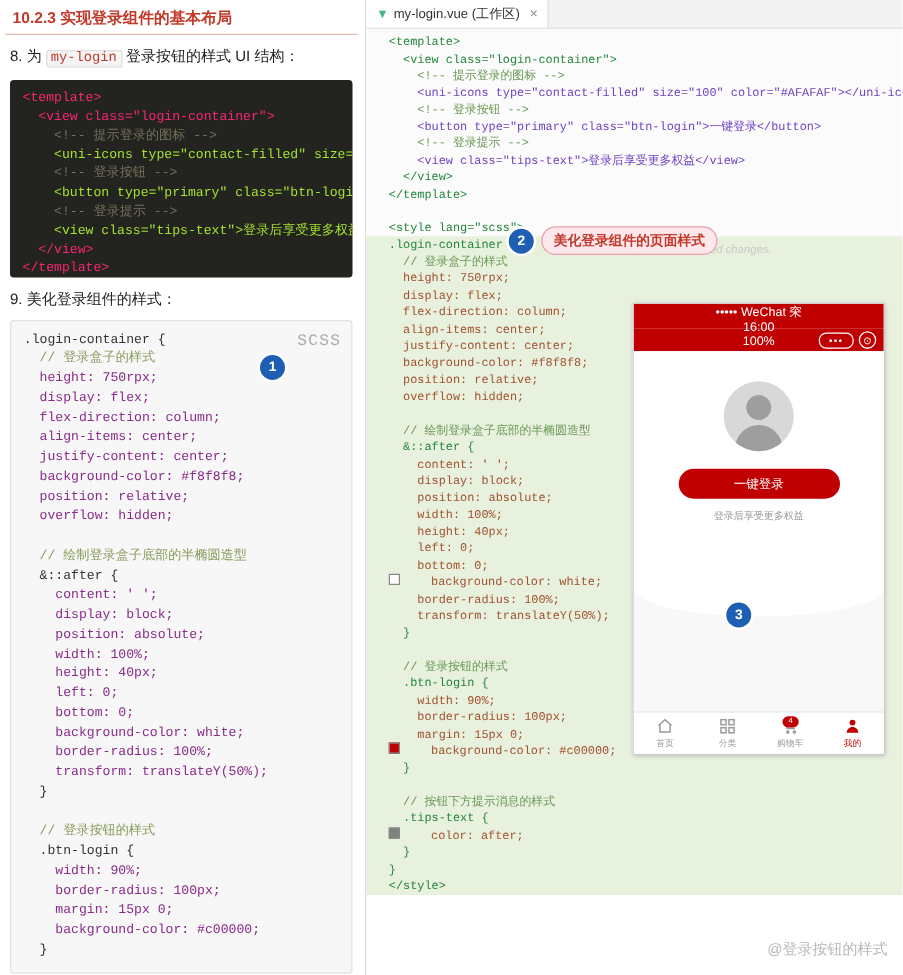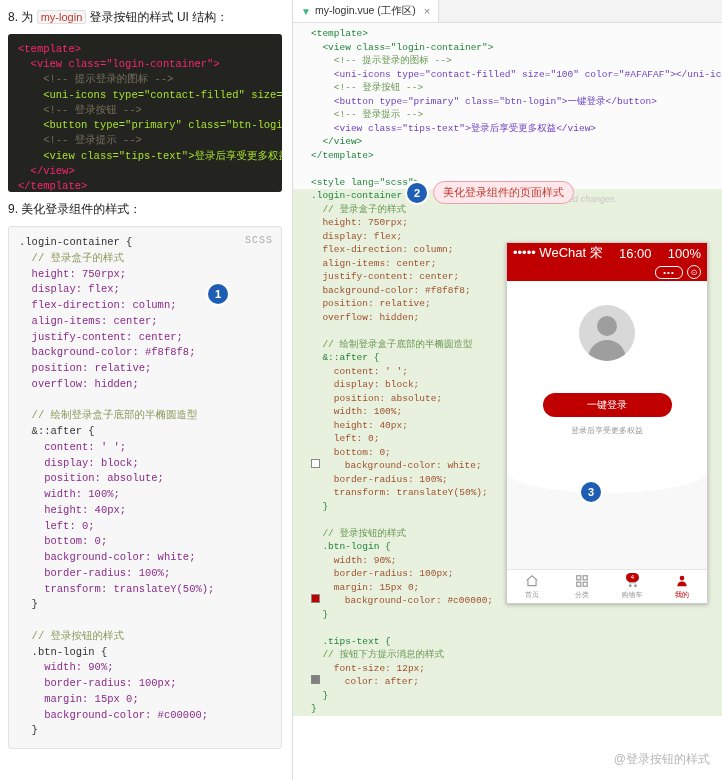--- a/index.html
+++ b/index.html
@@ -17,42 +17,42 @@
   
   .left{position:absolute;left:0;top:0;width:290px;height:780px;background:#fff;}
   .art-title{
     font-size:12.5px;font-weight:bold;color:#c0392b;
     padding:6px 6px 4px 6px;border-bottom:1px solid #e3b9b4;
     margin:0 4px;
   }
   .art-step{font-size:12px;color:#222;padding:8px 8px 4px 8px;line-height:1.5;}
   .inline-code{
     background:#f5f5f5;border:1px solid #e0e0e0;border-radius:2px;
-    padding:0 3px;font-family:Liberation Sans, sans-serif;font-size:11px;color:#c0392b;
+    padding:0 3px;font-family:Liberation Mono, monospace;font-size:11px;color:#c0392b;
   }
 
   
   .code-dark{
     margin:4px 8px 0 8px;background:#23241f;border-radius:3px;
     padding:8px 10px;font-family:"Liberation Mono", monospace;
     font-size:10.5px;line-height:1.45;color:#f8f8f2;overflow:hidden;
     height:142px;
   }
   .code-dark .ln{white-space:pre;}
 
   
   .code-light{
     position:relative;
     margin:4px 8px 8px 8px;background:#f7f7f7;border:1px solid #e2e2e2;border-radius:3px;
     padding:8px 10px;font-family:"Liberation Mono", monospace;
     font-size:10.5px;line-height:1.5;color:#333;
     height:505px;overflow:hidden;
   }
   .code-light .ln{white-space:pre;}
-  .scss-tag{position:absolute;right:8px;top:6px;color:#aaa;font-size:10px;letter-spacing:1px;}
+  .scss-tag{position:absolute;right:8px;top:6px;color:#aaa;font-size:13px;letter-spacing:1px;}
 
   
   .c-tag{color:#f92672;}
   .c-attr{color:#a6e22e;}
   .c-cmt{color:#75715e;}
   .l-cmt{color:#8a9a5b;}
   .l-sel{color:#333;}
   .l-prop{color:#8a2b8a;}
 
   
@@ -86,32 +86,32 @@
     position:absolute;width:20px;height:20px;border-radius:50%;
     background:#1e5fb3;color:#fff;font-size:11px;font-weight:bold;
     display:flex;align-items:center;justify-content:center;
     box-shadow:0 0 0 2px #fff;
   }
   .callout2{
     position:absolute;display:flex;align-items:center;gap:6px;
   }
   .callout2 .bub{
     background:#ffe8ec;border:1px solid #e8a0ae;border-radius:12px;
-    color:#c0392b;font-size:11px;padding:3px 9px;white-space:nowrap;
+    color:#c0392b;font-size:11px;padding:3px 9px;white-space:nowrap;font-weight:bold;
   }
 
   
   .phone{
     position:absolute;left:213px;top:219px;width:200px;height:360px;
     background:#fff;border:1px solid #ccc;box-shadow:0 1px 4px rgba(0,0,0,.25);
     overflow:hidden;
   }
   .ph-status{
     height:20px;background:#c00000;color:#fff;display:flex;align-items:center;
-    justify-content:space-between;padding:0 6px;font-size:13px;
+    justify-content:space-between;padding:0 6px;font-size:10px;flex-direction:column;
   }
   .ph-nav{
     height:18px;background:#c00000;display:flex;align-items:center;justify-content:flex-end;
     padding:0 6px;gap:4px;
   }
   .pill{
     width:26px;height:11px;border:1px solid #fff;border-radius:6px;color:#fff;
     font-size:8px;display:flex;align-items:center;justify-content:center;letter-spacing:1px;
   }
   .circbtn{width:12px;height:12px;border:1px solid #fff;border-radius:50%;color:#fff;font-size:8px;
@@ -122,21 +122,21 @@
   .ph-card{
     position:relative;height:188px;background:#fff;border-radius:0 0 50% 50%/0 0 22px 22px;
     display:flex;flex-direction:column;align-items:center;padding-top:24px;
   }
   .avatar{
     width:56px;height:56px;border-radius:50%;background:#d8d8d8;position:relative;overflow:hidden;
   }
   .avatar:before{content:"";position:absolute;left:18px;top:11px;width:20px;height:20px;border-radius:50%;background:#9e9e9e;}
   .avatar:after{content:"";position:absolute;left:9px;top:35px;width:38px;height:24px;border-radius:19px 19px 0 0;background:#9e9e9e;}
   .btn-login{
-    margin-top:32px;width:129px;height:24px;border-radius:12px;background:#c00000;
+    margin-top:14px;width:129px;height:24px;border-radius:12px;background:#c00000;
     color:#fff;font-size:10px;display:flex;align-items:center;justify-content:center;
   }
   .tips{margin-top:8px;font-size:8px;color:#999;text-align:right;}
   .ph-tabbar{
     height:34px;background:#fff;border-top:1px solid #e5e5e5;display:flex;align-items:center;
   }
   .tabitem{flex:1;display:flex;flex-direction:column;align-items:center;justify-content:center;gap:2px;position:relative;}
   .tabitem .tl{font-size:7px;color:#999;}
   .tabitem.active .tl{color:#c00000;}
   .ticon{width:14px;height:14px;display:block;}
@@ -147,20 +147,21 @@
 
   .watermark{position:absolute;right:12px;bottom:12px;color:#b8b8b8;font-size:12px;}
 </style>
 </head>
 <body>
 
 <div class="page">
 
   <div class="left">
 
+    <div class="art-title">10.2.3 实现登录组件的基本布局</div>
 
     <div class="art-step">
       <span>8. 为 </span><span class="inline-code">my-login</span><span> 登录按钮的样式 UI 结构：</span>
     </div>
 
     <div class="code-dark">
       <div class="ln"><span class="c-tag">&lt;template&gt;</span></div>
       <div class="ln"><span class="c-tag">  &lt;view class="login-container"&gt;</span></div>
       <div class="ln"><span class="c-cmt">    &lt;!-- 提示登录的图标 --&gt;</span></div>
       <div class="ln"><span class="c-attr">    &lt;uni-icons type="contact-filled" size="100" color</span></div>
@@ -269,26 +270,26 @@
         <div class="edline"><span class="gut"></span><span class="e-sel">  }</span></div>
         <div class="edline"><span class="gut"></span><span></span>&nbsp;</div>
         <div class="edline"><span class="gut"></span><span class="e-cmt">  // 登录按钮的样式</span></div>
         <div class="edline"><span class="gut"></span><span class="e-sel">  .btn-login {</span></div>
         <div class="edline"><span class="gut"></span><span class="e-prop">    width: 90%;</span></div>
         <div class="edline"><span class="gut"></span><span class="e-prop">    border-radius: 100px;</span></div>
         <div class="edline"><span class="gut"></span><span class="e-prop">    margin: 15px 0;</span></div>
         <div class="edline"><span class="gut"></span><span class="swatch" style="background:#c00000"></span><span class="e-prop">    background-color: #c00000;</span></div>
         <div class="edline"><span class="gut"></span><span class="e-sel">  }</span></div>
         <div class="edline"><span class="gut"></span><span></span>&nbsp;</div>
+        <div class="edline"><span class="gut"></span><span class="e-cmt">  // 按钮下方提示消息的样式</span></div>
         <div class="edline"><span class="gut"></span><span class="e-sel">  .tips-text {</span></div>
-        <div class="edline"><span class="gut"></span><span class="e-cmt">  // 按钮下方提示消息的样式</span></div>
-        <div class="edline"><span class="gut"></span><span class="e-prop">    font-size: 12px;</span></div>
         <div class="edline"><span class="gut"></span><span class="swatch" style="background:#808080"></span><span class="e-prop">    color: after;</span></div>
         <div class="edline"><span class="gut"></span><span class="e-sel">  }</span></div>
         <div class="edline"><span class="gut"></span><span class="e-sel">}</span></div>
+        <div class="edline"><span class="gut"></span><span class="e-tag">&lt;/style&gt;</span></div>
       </div>
 
       <div style="position:absolute;left:150px;top:171px;font-size:9px;" class="e-ghost">You  succeeds  ago  4 uncommitted changes.</div>
 
       <div class="callout2" style="left:114px;top:158px;">
         <div class="circ" style="position:relative;left:0;top:0;">2</div>
         <div class="bub">美化登录组件的页面样式</div>
       </div>
 
       <div class="phone">

